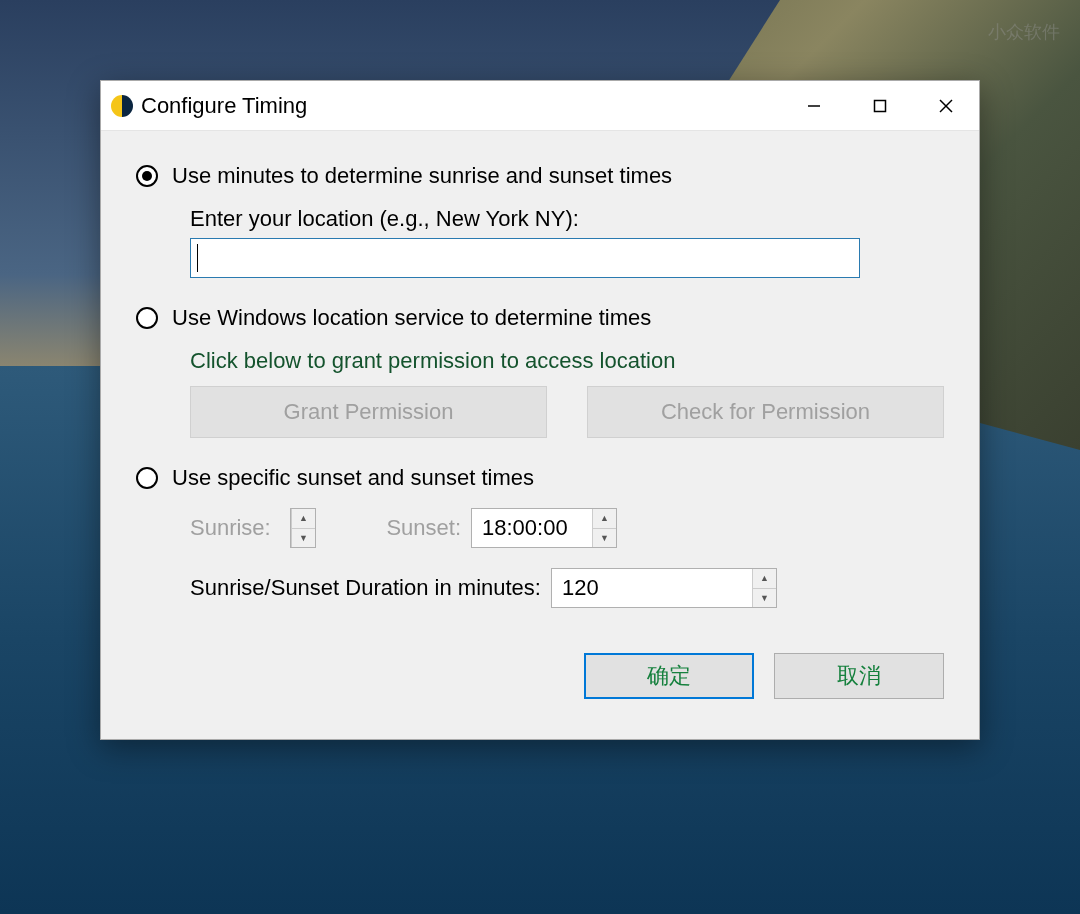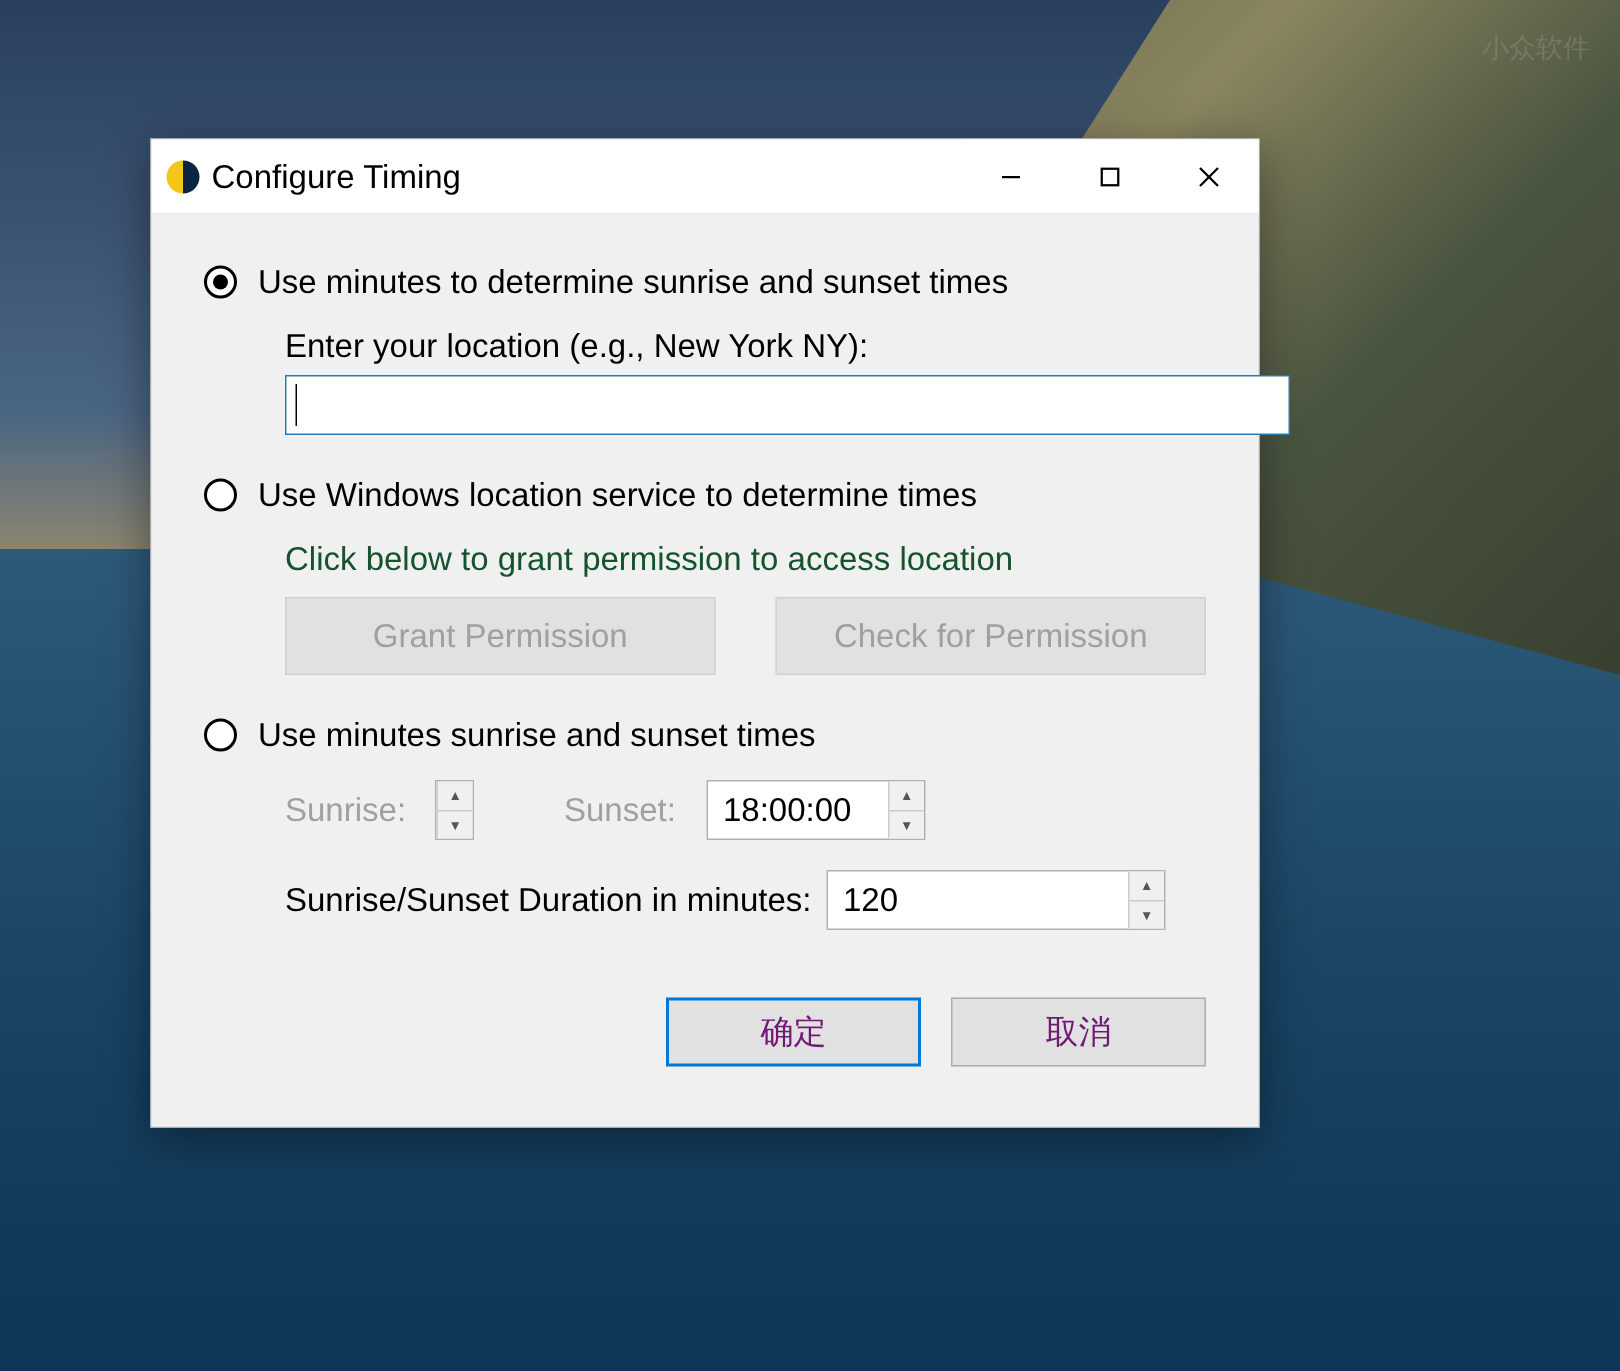--- a/index.html
+++ b/index.html
@@ -25,25 +25,24 @@
     bottom: 0;
     left: 0;
     width: 100%;
     height: 60%;
     background: linear-gradient(180deg, #2e5a7a 0%, #1a4565 50%, #0d3555 100%);
   }
   .dialog {
     position: absolute;
     top: 80px;
     left: 100px;
-    width: 740px;
+    width: 880px;
     background: #fff;
     border: 1px solid #aaa;
     box-shadow: 0 8px 30px rgba(0,0,0,0.4);
-    margin-top: 12px;
   }
   .titlebar {
     height: 50px;
     background: #fff;
     display: flex;
     align-items: center;
     padding: 0 0 0 10px;
     border-bottom: 1px solid #e5e5e5;
   }
   .titlebar-icon {
@@ -150,20 +149,21 @@
   .time-label {
     color: #a0a0a0;
     font-size: 22px;
     width: 90px;
   }
   .time-label2 {
     color: #a0a0a0;
     font-size: 22px;
     margin-left: 50px;
     width: 85px;
+    text-align: right;
   }
   .spinner {
     display: flex;
     height: 40px;
     border: 1px solid #b0b0b0;
     background: #fff;
   }
   .spinner-val {
     padding: 4px 10px;
     font-size: 22px;
@@ -205,21 +205,21 @@
     justify-content: flex-end;
     gap: 20px;
     padding: 20px 0 10px 0;
   }
   .footer-btn {
     width: 170px;
     height: 46px;
     background: #e1e1e1;
     border: 1px solid #adadad;
     font-size: 22px;
-    color: #701a75;
+    color: #15803d;
     display: flex;
     align-items: center;
     justify-content: center;
     font-family: inherit;
   }
   .footer-btn.primary {
     border: 2px solid #0078d7;
   }
   .watermark {
     position: absolute;
@@ -281,21 +281,21 @@
     <div class="subsection">
       <div class="sublabel disabled">Click below to grant permission to access location</div>
       <div class="perm-row">
         <div class="perm-btn">Grant Permission</div>
         <div class="perm-btn">Check for Permission</div>
       </div>
     </div>
 
     <div class="option">
       <div class="radio"></div>
-      <div class="option-label">Use minutes sunrise and sunset times</div>
+      <div class="option-label">Use specific sunset and sunset times</div>
     </div>
     <div class="subsection">
       <div class="times-row">
         <div class="time-label">Sunrise:</div>
         <div class="spinner">
           <div class="spinner-btns">
             <div class="spinner-btn">▲</div>
             <div class="spinner-btn">▼</div>
           </div>
         </div>

